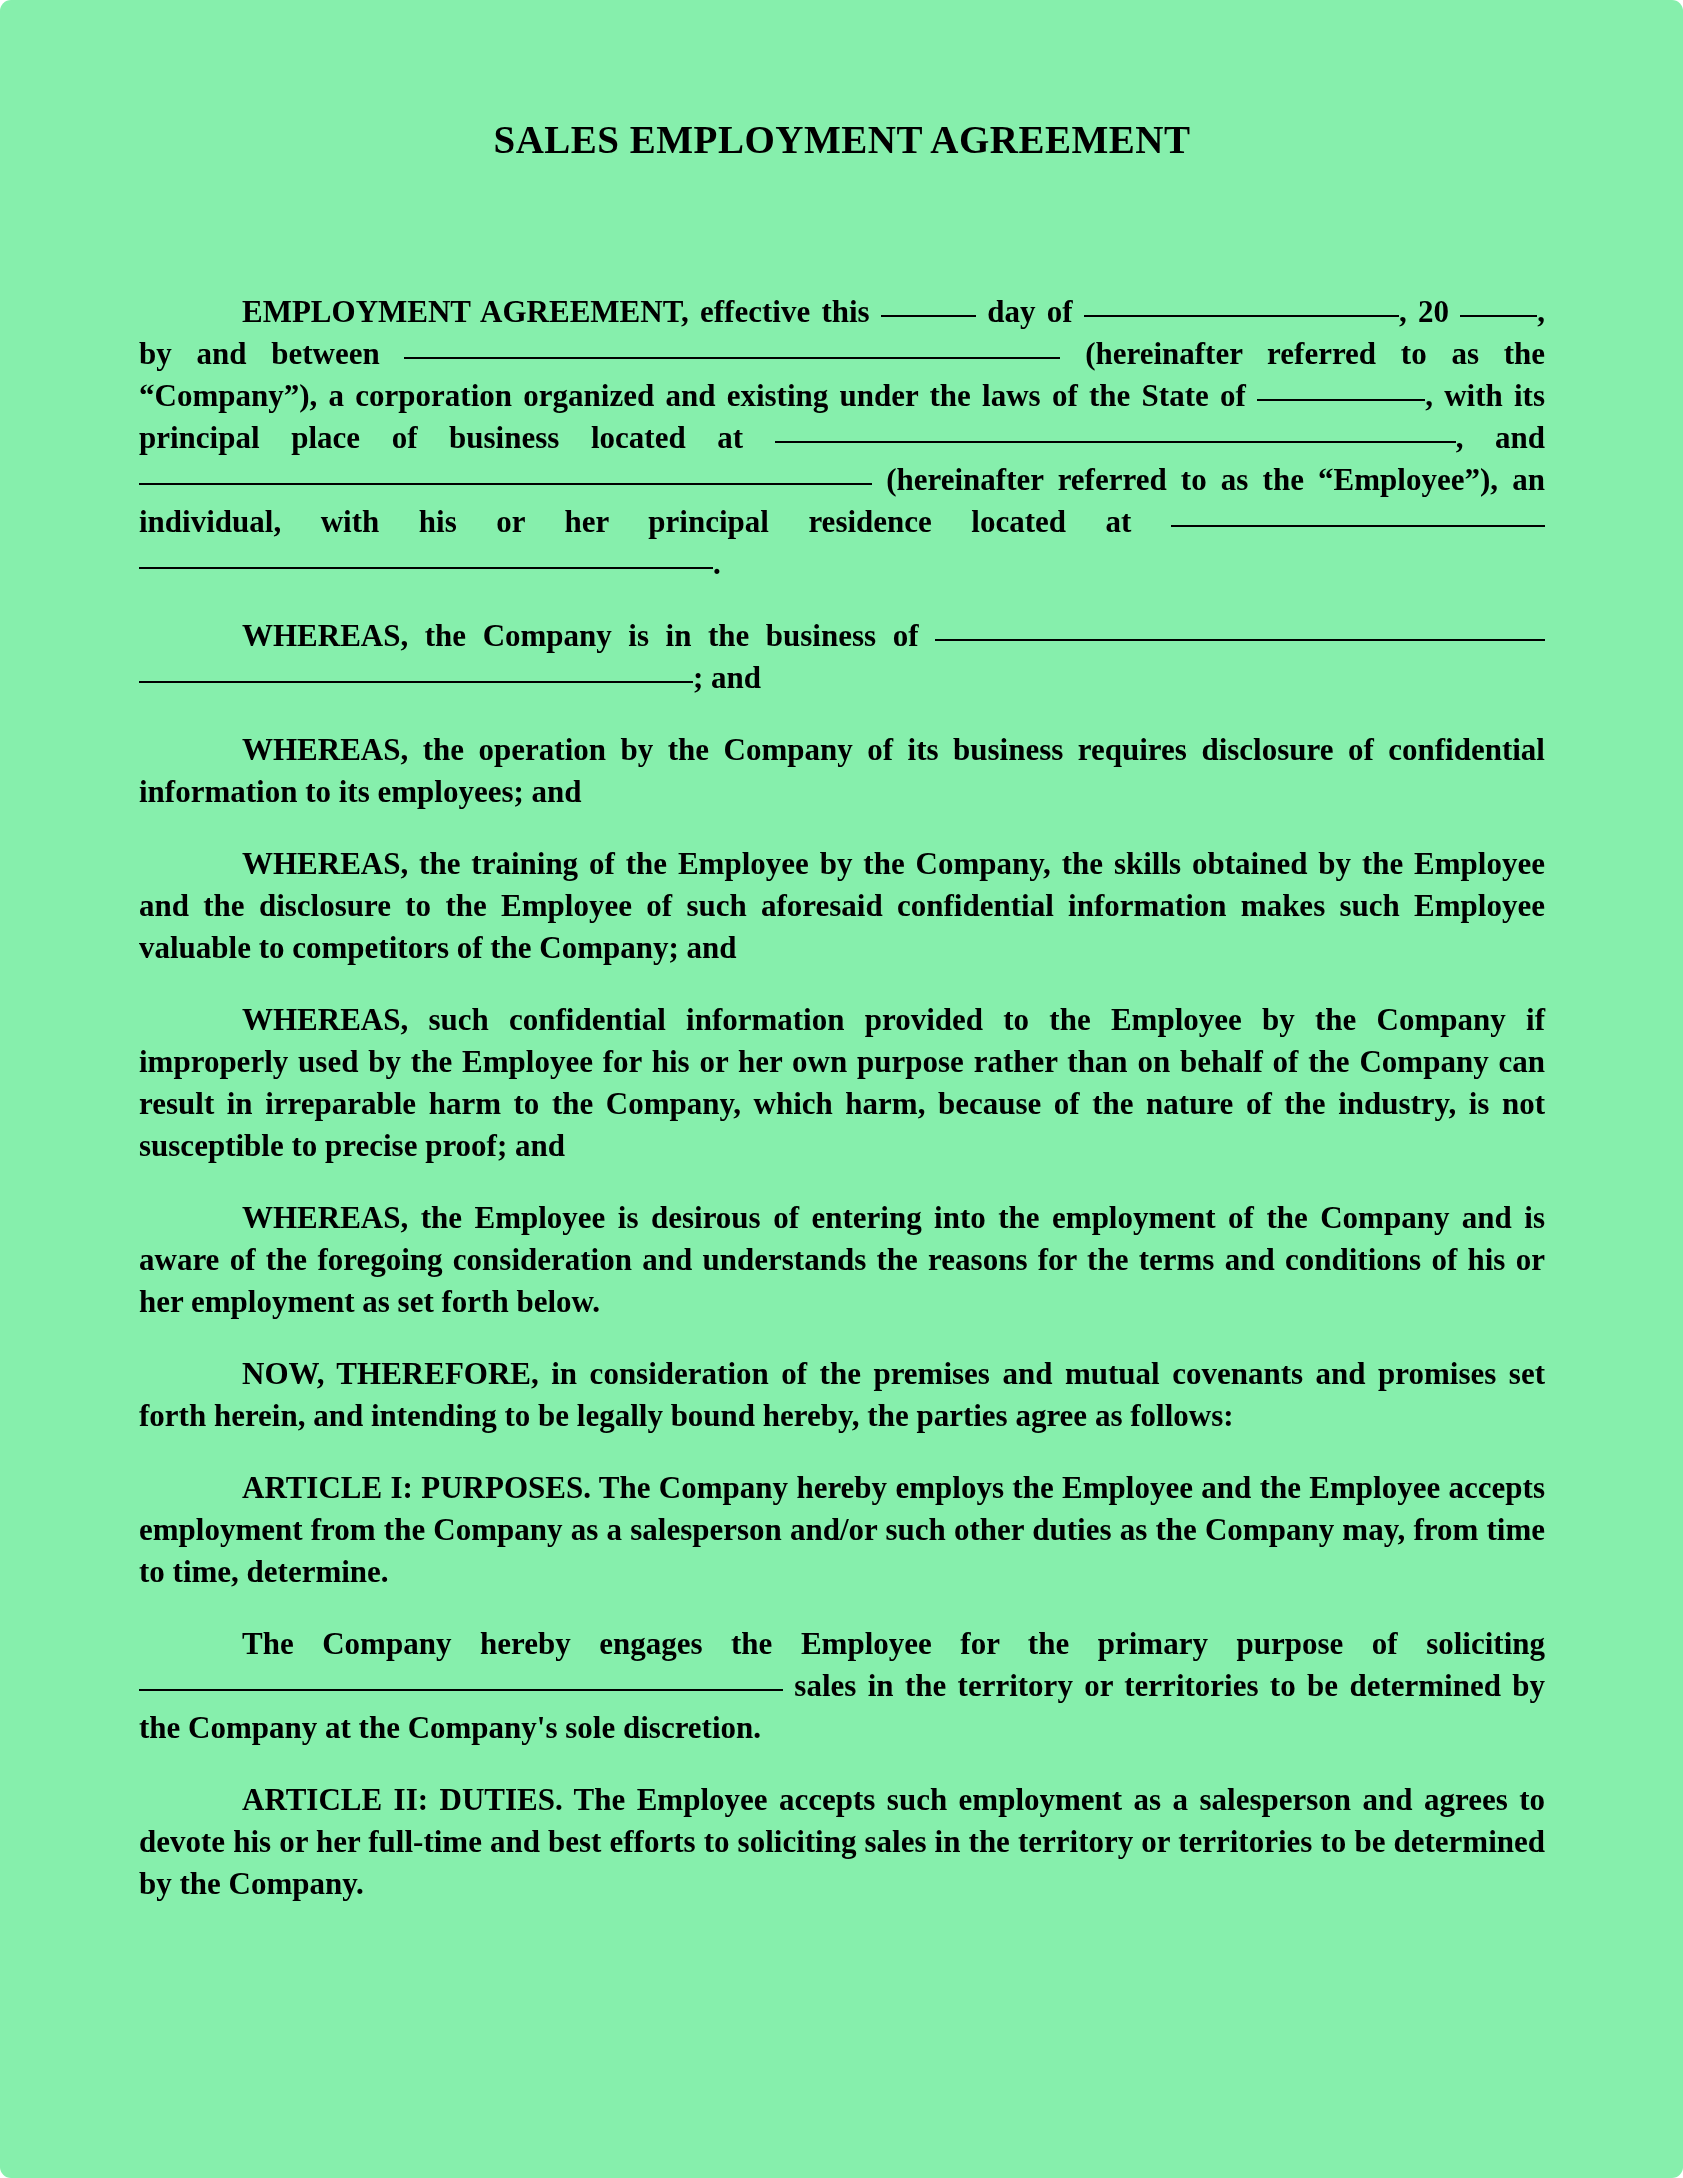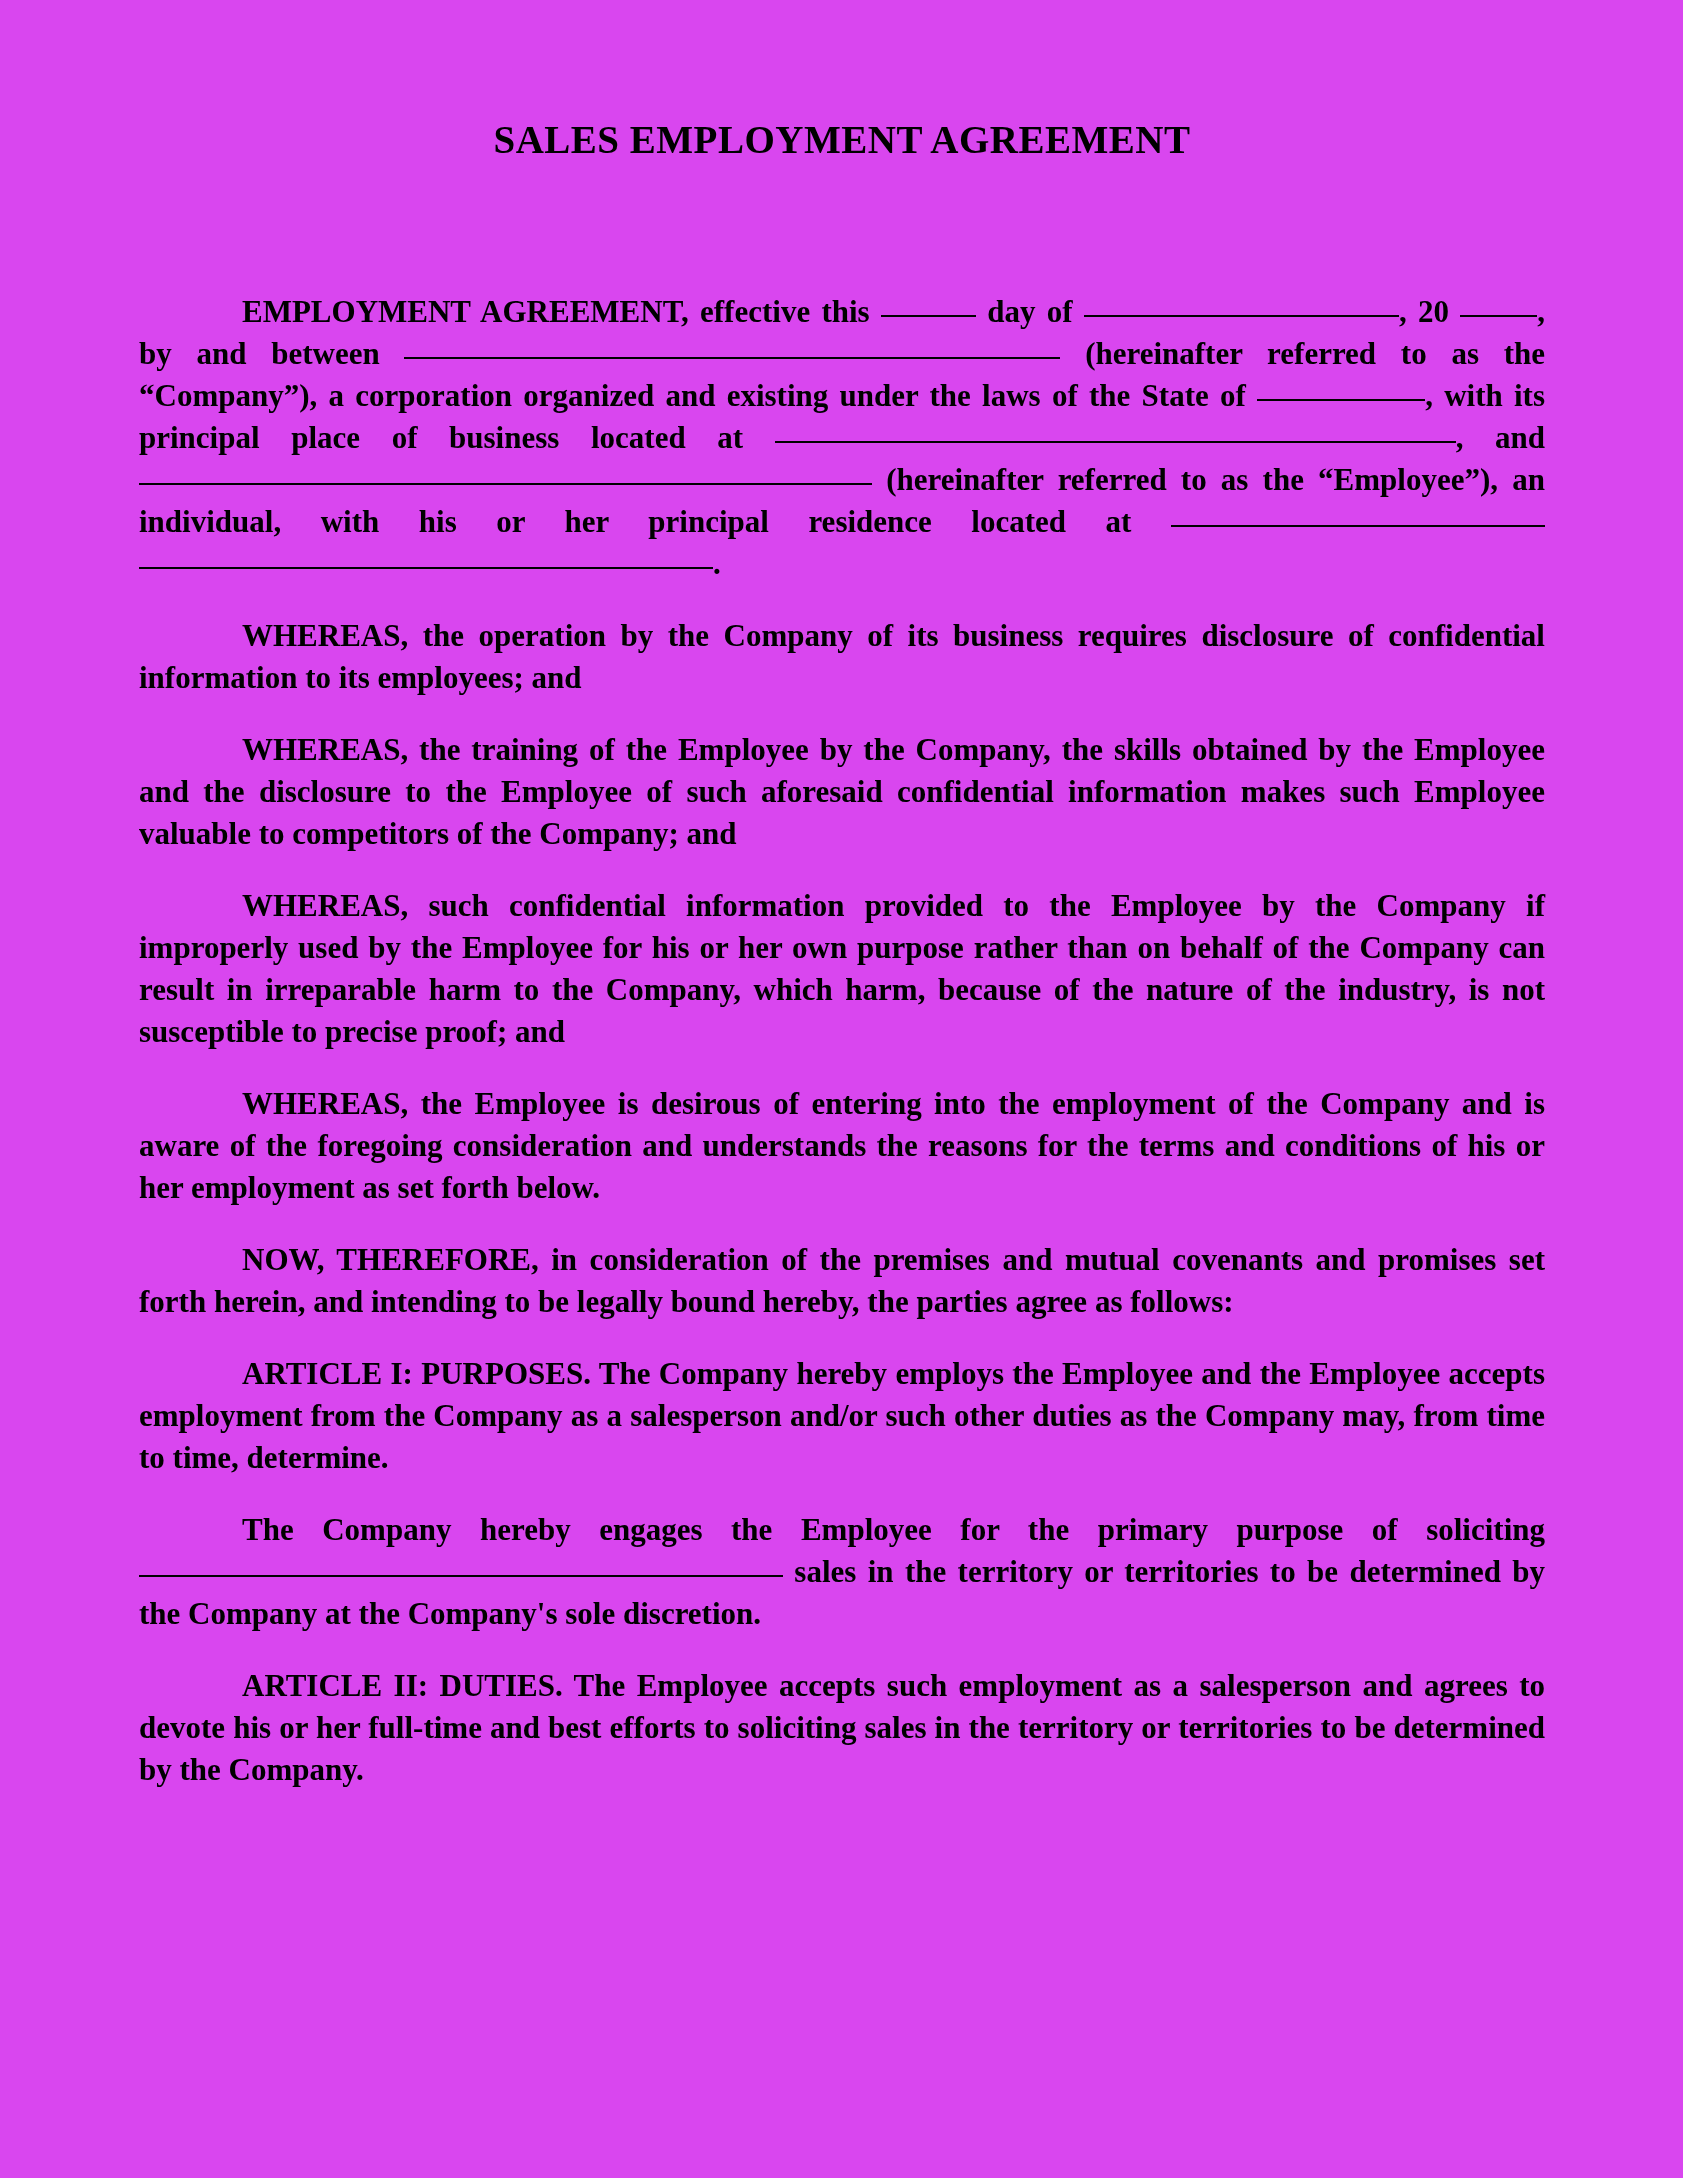--- a/index.html
+++ b/index.html
@@ -12,21 +12,22 @@
     height: 2178px;
     font-family: "Liberation Serif", "DejaVu Serif", serif;
     color: #000000;
   }
   .page {
     width: 1683px;
     height: 2178px;
     box-sizing: border-box;
     padding: 0;
     position: relative;
-    background: #d946ef;
+    background: #86efac;
+    border-radius: 11px;
   }
   .content {
     position: absolute;
     left: 139px;
     top: 0;
     width: 1406px;
   }
   .doc-title {
     text-align: center;
     font-size: 39px;
@@ -96,20 +97,25 @@
         <span>(hereinafter referred to as the “Company”), a corporation organized and existing under the laws of the State of</span>
         <span class="blank b-state"></span><span>, with its principal place of business located at</span>
         <span class="blank b-addr"></span><span>, and</span>
         <span class="blank b-emp"></span>
         <span>(hereinafter referred to as the “Employee”), an individual, with his or her principal residence located at</span>
         <span class="blank b-res"></span>
         <span class="blank b-res2"></span><span>.</span>
       </p>
 
 
+      <p class="para">
+        <span class="indent"></span><span>WHEREAS, the Company is in the business of</span>
+        <span class="blank b-biz"></span>
+        <span class="blank b-biz2"></span><span>; and</span>
+      </p>
 
       <p class="para">
         <span class="indent"></span><span>WHEREAS, the operation by the Company of its business requires disclosure of confidential information to its employees; and</span>
       </p>
 
       <p class="para">
         <span class="indent"></span><span>WHEREAS, the training of the Employee by the Company, the skills obtained by the Employee and the disclosure to the Employee of such aforesaid confidential information makes such Employee valuable to competitors of the Company; and</span>
       </p>
 
       <p class="para">

